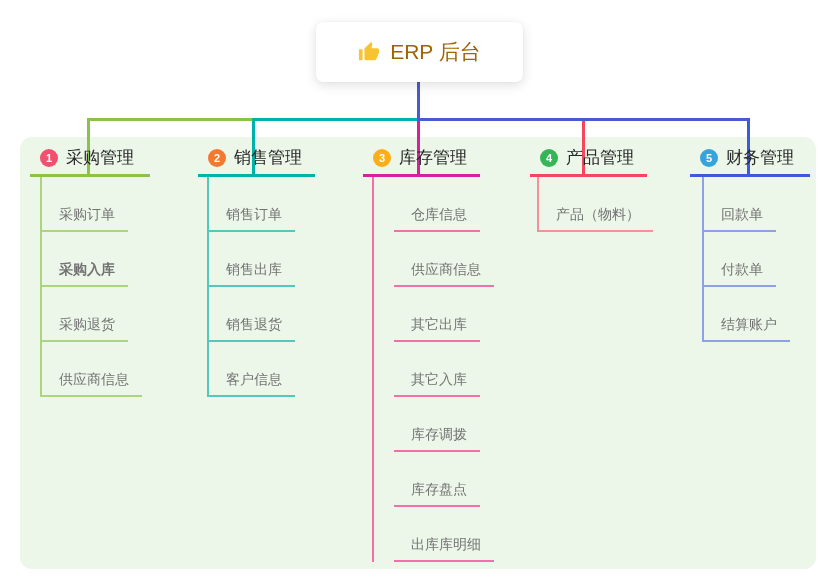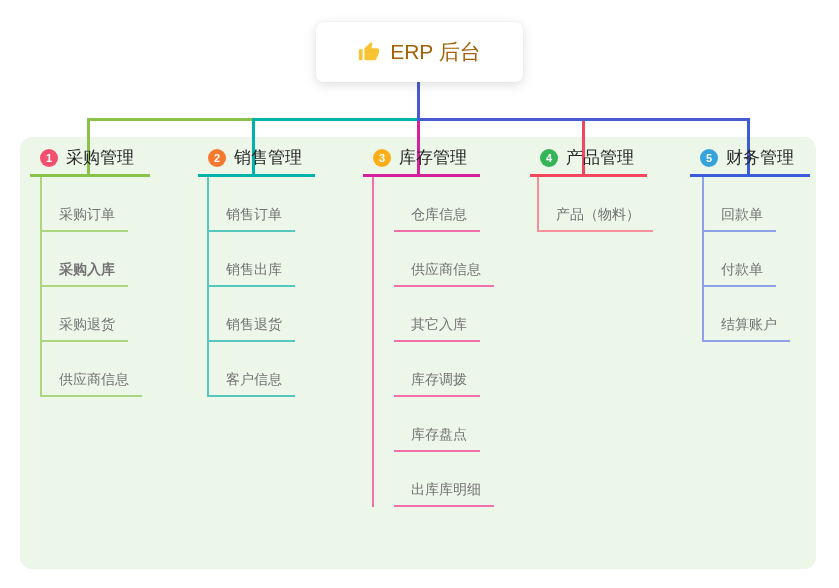--- a/index.html
+++ b/index.html
@@ -108,20 +108,21 @@
   </div>
 
   <div class="branch c3">
     <div class="branch-header" style="border-bottom-color: rgb(214, 33, 156);">
       <span class="badge" style="background-color: rgb(251, 174, 23);">3</span>
       <span>库存管理</span>
     </div>
     <div class="items" style="border-left-color: rgb(241, 112, 169); padding-left: 20px;">
       <div class="item" style="border-bottom-color: rgb(241, 112, 169);">仓库信息</div>
       <div class="item" style="border-bottom-color: rgb(241, 112, 169);">供应商信息</div>
+      <div class="item" style="border-bottom-color: rgb(241, 112, 169);">其它出库</div>
       <div class="item" style="border-bottom-color: rgb(241, 112, 169);">其它入库</div>
       <div class="item" style="border-bottom-color: rgb(241, 112, 169);">库存调拨</div>
       <div class="item" style="border-bottom-color: rgb(241, 112, 169);">库存盘点</div>
       <div class="item" style="border-bottom-color: rgb(241, 112, 169);">出库库明细</div>
     </div>
   </div>
 
   <div class="branch c4">
     <div class="branch-header" style="border-bottom-color: rgb(244, 70, 95);">
       <span class="badge" style="background-color: rgb(53, 181, 88);">4</span>

